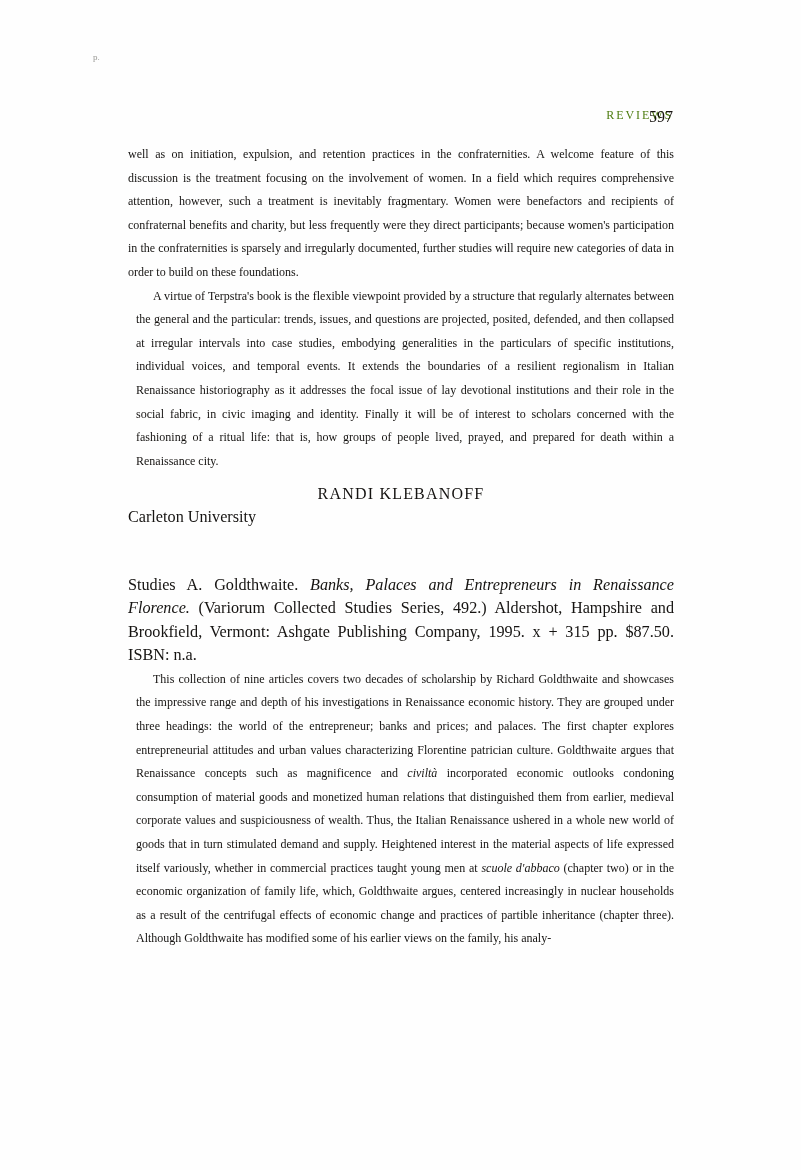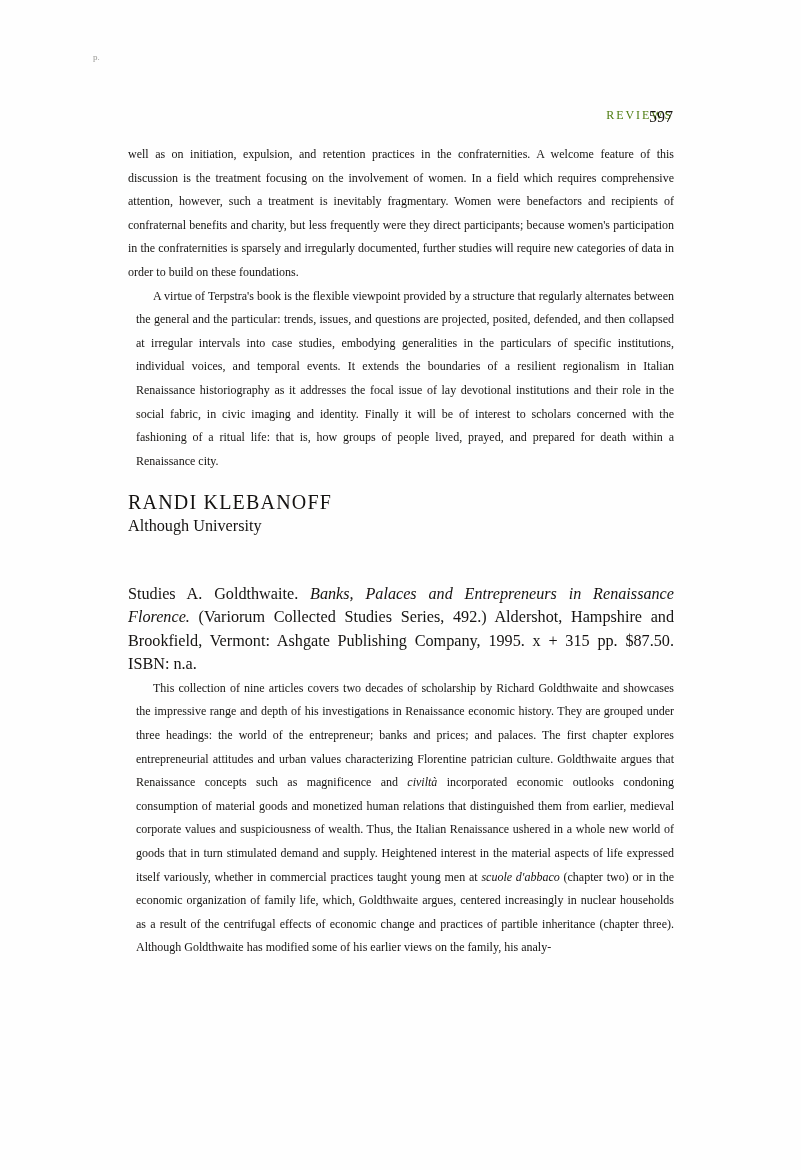--- a/index.html
+++ b/index.html
@@ -66,25 +66,26 @@
     text-align: justify;
     text-justify: inter-word;
     color: #151311;
     hyphens: manual;
   }
   p.indent {
     text-indent: 17px;
     margin-left: 8px;
   }
   .signature {
-    margin-top: 18px;
-    font-size: 20px;
+    margin-top: 9px;
+    font-size: 16px;
     letter-spacing: 1.2px;
     line-height: 23.6px;
     color: #151311;
+    text-align: center;
   }
   .affiliation {
     font-size: 16.2px;
     line-height: 23.6px;
     color: #151311;
   }
   .review-gap {
     height: 44px;
   }
   .headnote {
@@ -109,21 +110,21 @@
     <div class="rh-folio">597</div>
   </div>
 
   <div class="textblock">
 
     <p>well as on initiation, expulsion, and retention practices in the confraternities. A welcome feature of this discussion is the treatment focusing on the involvement of women. In a field which requires comprehensive attention, however, such a treatment is inevitably fragmentary. Women were benefactors and recipients of confraternal benefits and charity, but less frequently were they direct participants; because women's participation in the confraternities is sparsely and irregularly documented, further studies will require new categories of data in order to build on these foundations.</p>
 
     <p class="indent">A virtue of Terpstra's book is the flexible viewpoint provided by a structure that regularly alternates between the general and the particular: trends, issues, and questions are projected, posited, defended, and then collapsed at irregular intervals into case studies, embodying generalities in the particulars of specific institutions, individual voices, and temporal events. It extends the boundaries of a resilient regionalism in Italian Renaissance historiography as it addresses the focal issue of lay devotional institutions and their role in the social fabric, in civic imaging and identity. Finally it will be of interest to scholars concerned with the fashioning of a ritual life: that is, how groups of people lived, prayed, and prepared for death within a Renaissance city.</p>
 
     <div class="signature">RANDI KLEBANOFF</div>
-    <div class="affiliation">Although University</div>
+    <div class="affiliation">Carleton University</div>
 
     <div class="review-gap"></div>
 
     <div class="headnote">
       <span>Studies A. Goldthwaite.</span>
       <i>Banks, Palaces and Entrepreneurs in Renaissance Florence.</i>
       <span>(Variorum Collected Studies Series, 492.)  Aldershot, Hampshire and Brookfield, Vermont: Ashgate Publishing Company, 1995.  x + 315 pp.  $87.50.  ISBN: n.a.</span>
     </div>
 
     <p class="indent">

